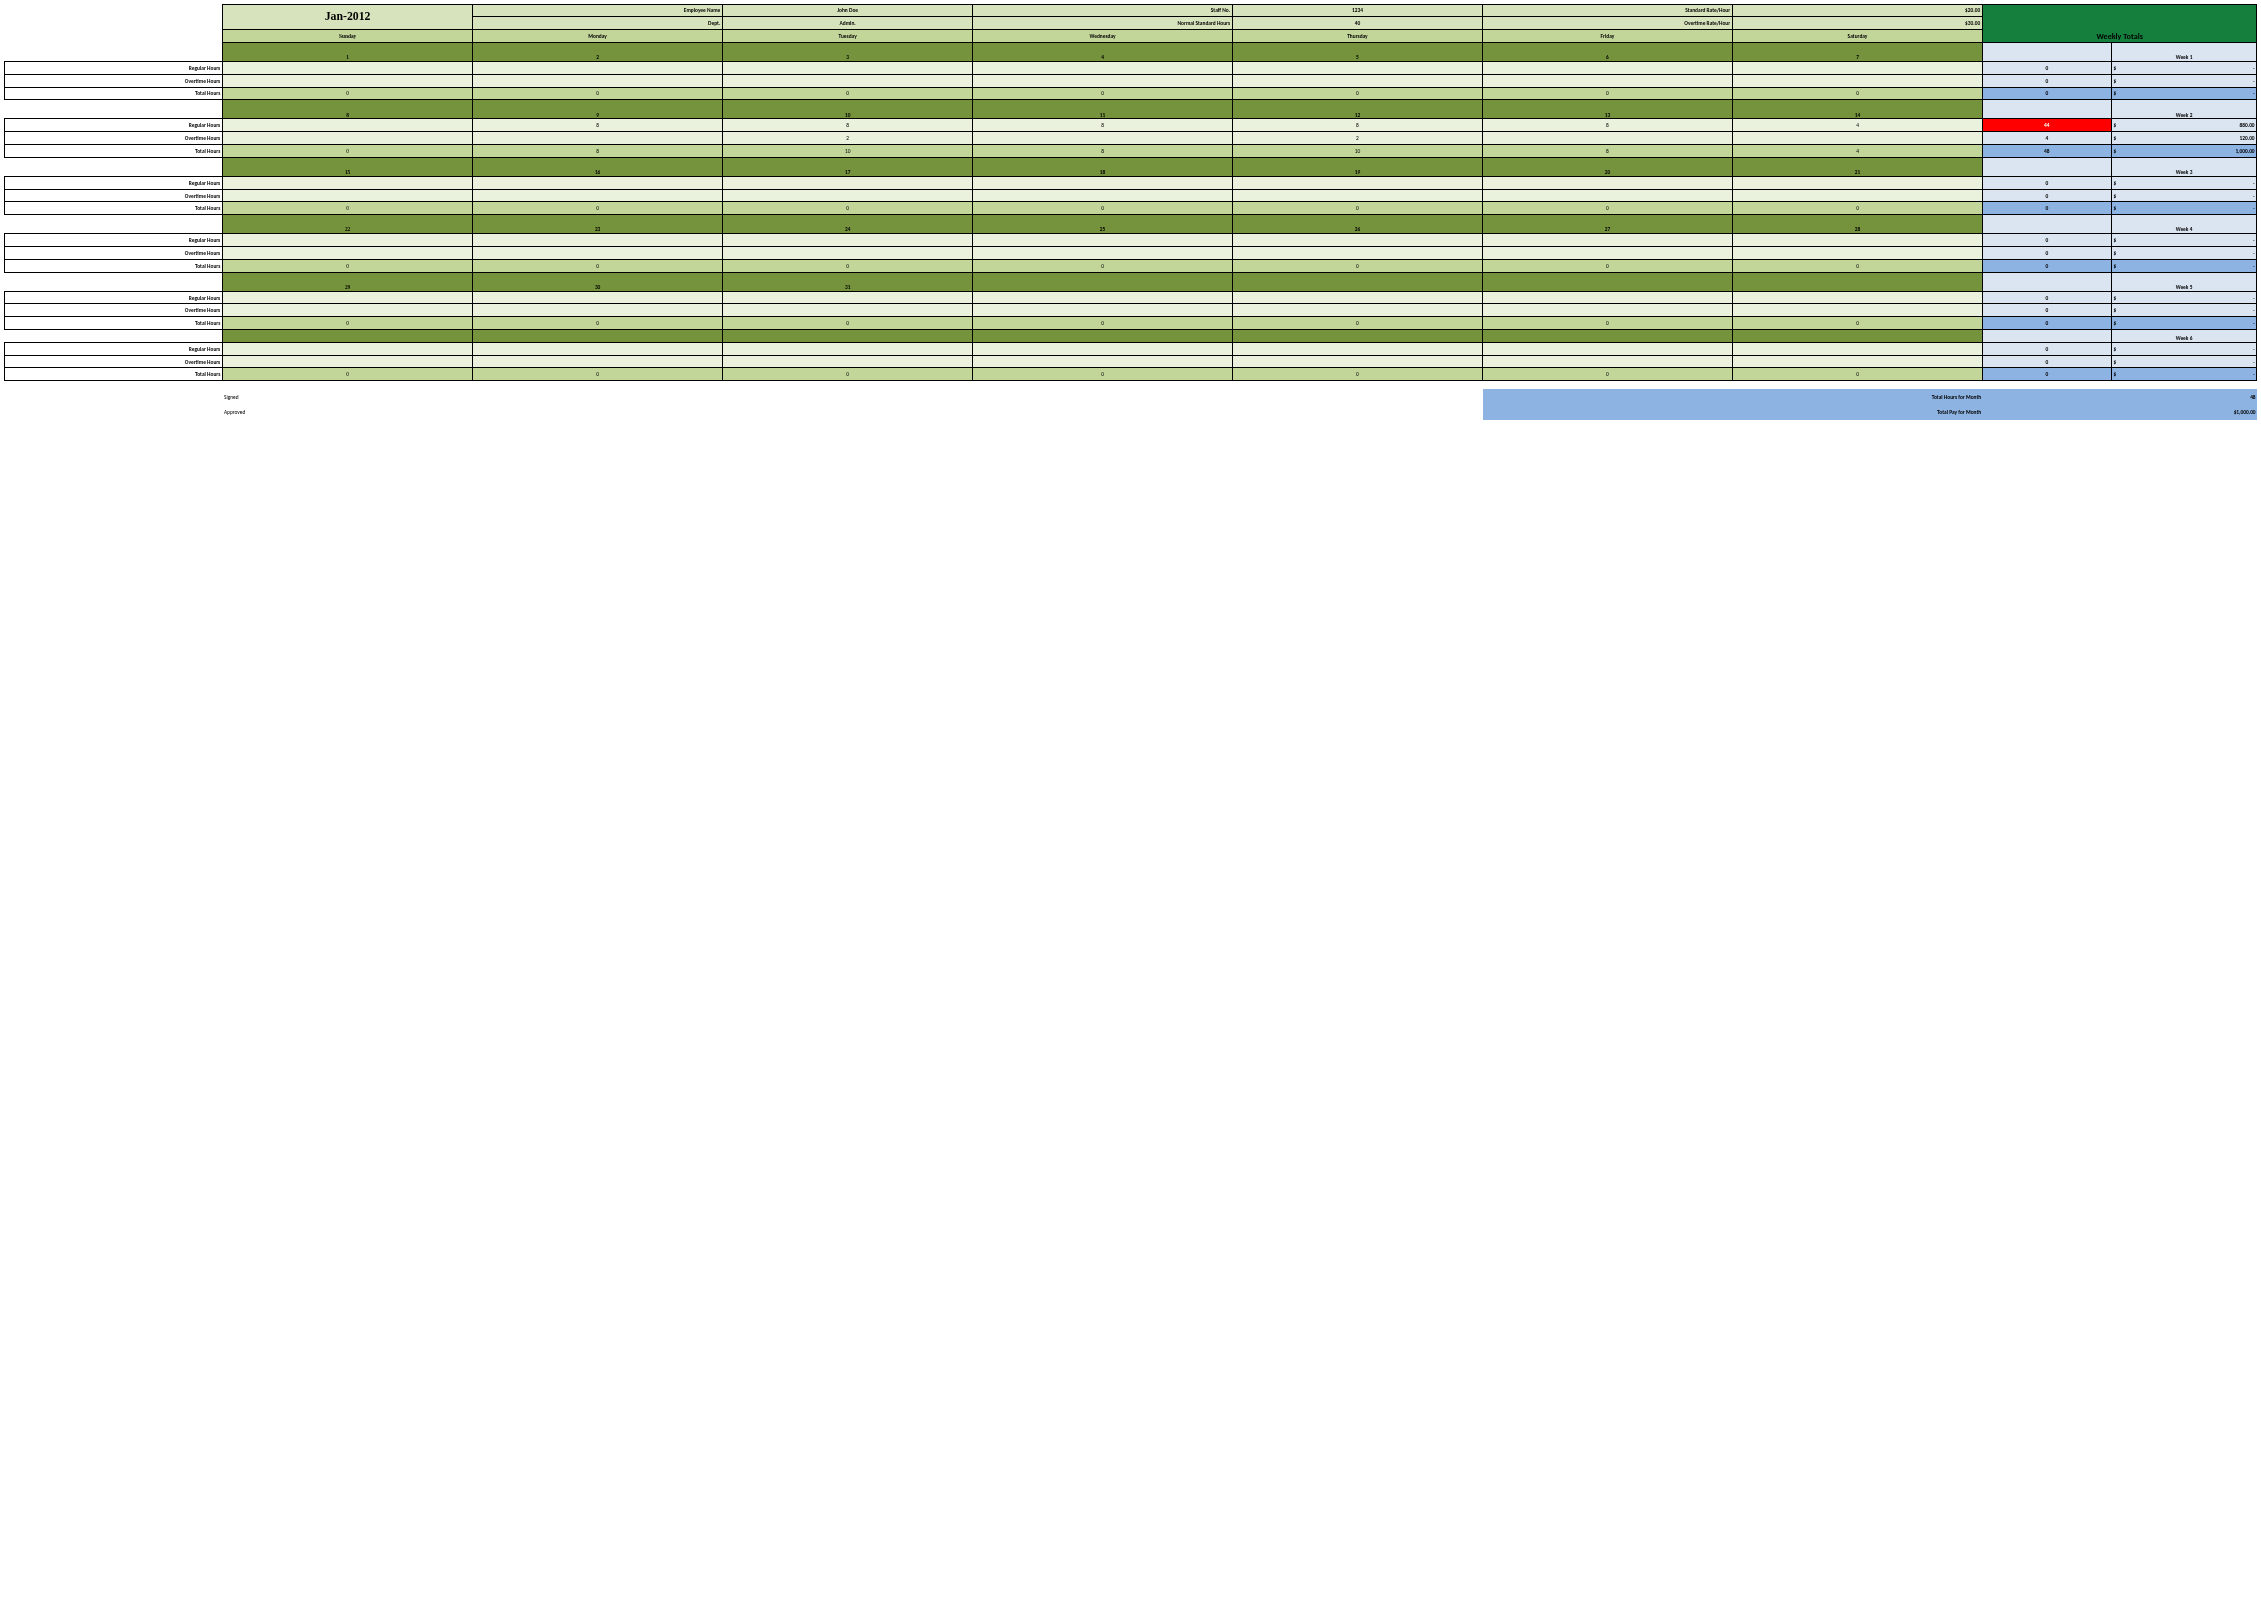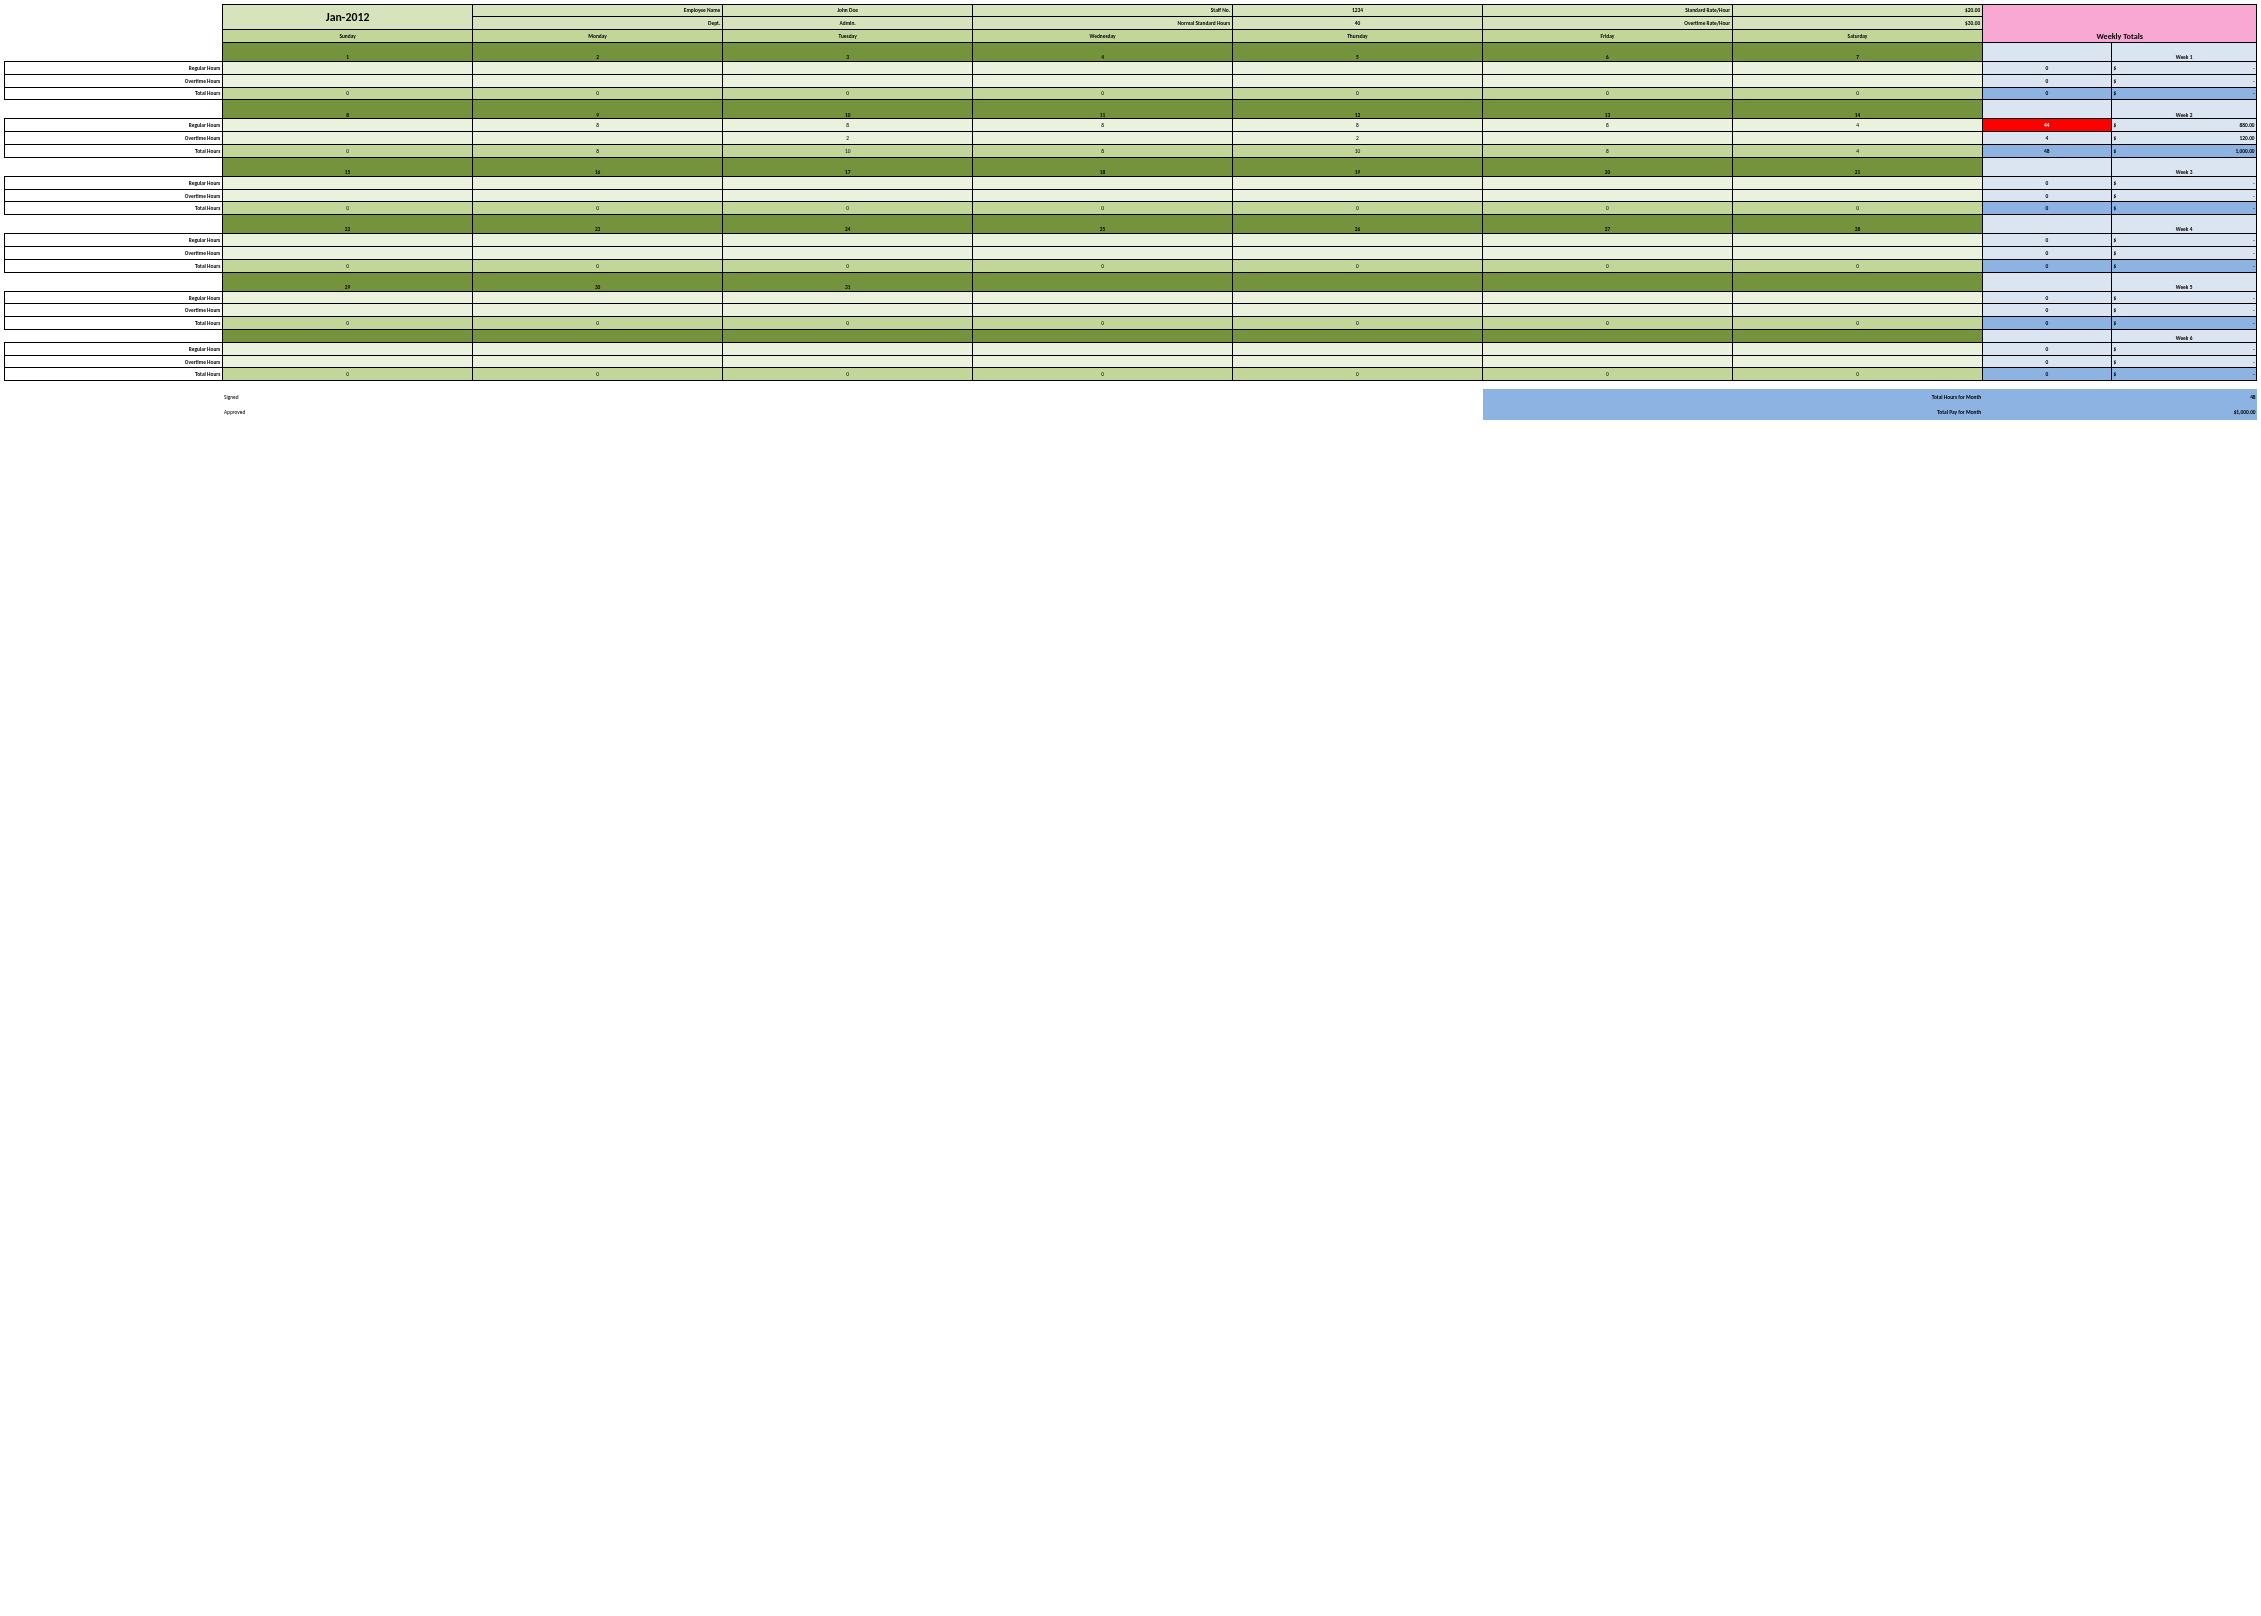--- a/index.html
+++ b/index.html
@@ -101,27 +101,27 @@
     text-align: right;
     font-weight: bold;
     border-bottom: 1.1px solid #000;
   }
   .wk-total-amt .dol { float: left; }
   .red {
     background: #ff0000 !important;
     color: #fff;
   }
   .wt-header {
-    background: #f9a8d4;
+    background: #15803d;
     font-size: 8.1px;
     font-weight: bold;
     text-align: center;
     vertical-align: bottom;
   }
-  .thick-left { border-left: 1.1px solid #000; }
+  .thick-left { border-left: 1.1px solid #000; font-family: Liberation Serif, serif; }
   .thick-right { border-right: 1.1px solid #000; }
   .thick-top { border-top: 1.1px solid #000; }
   .thick-bottom { border-bottom: 1.1px solid #000; }
   .footer-row td { border: none; height: 13.6px; }
   .sigline { border-bottom: 0.7px solid #000; }
   .month-total-lbl {
     background: #8db3e2;
     font-weight: bold;
     text-align: right;
     border: 0.9px solid #000;

